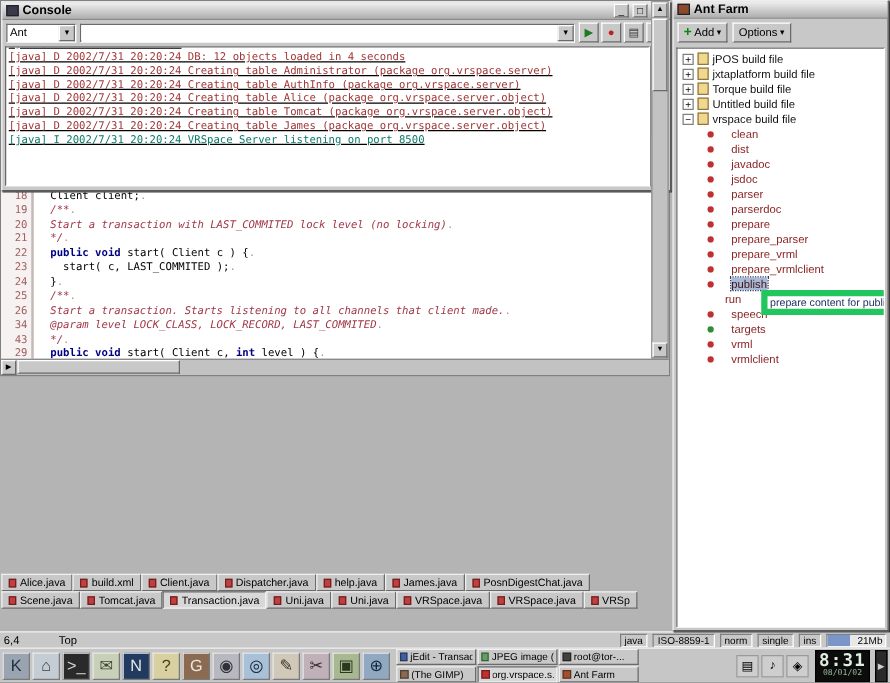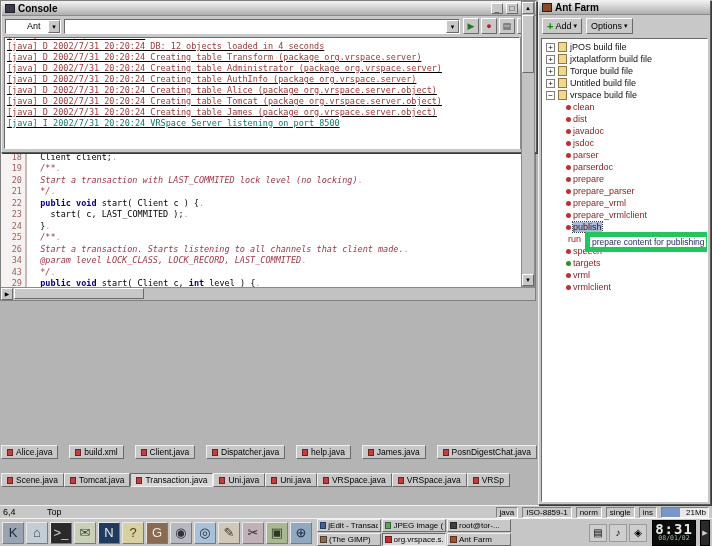--- a/index.html
+++ b/index.html
@@ -17,21 +17,21 @@
   .ttext{ font-size:10px; font-weight:bold; flex:1; white-space:nowrap; overflow:hidden; }
   .ticon{ width:10px; height:9px; background:#3a3a4a; border:1px solid #202028; }
   .ticon.ant{ background:#8a4a2a; }
   .tbtn{ width:12px; height:11px; background:#c8c8c8; font-size:8px; line-height:9px; text-align:center;
     border:1px solid; border-color:#fff #6a6a6a #6a6a6a #fff; }
   
   #console-win{ left:1px; top:1px; width:536px; height:152px; }
   .ctoolbar{ height:20px; display:flex; align-items:center; gap:3px; padding:0 3px; }
   .combo{ height:15px; background:#fff; display:flex; align-items:center;
     border:1px solid; border-color:#6a6a6a #fff #fff #6a6a6a; font-size:9px; }
-  .combo .val{ padding:0 21px; flex:1; white-space:nowrap; overflow:hidden; }
+  .combo .val{ padding:0 2px; flex:1; white-space:nowrap; overflow:hidden; }
   .arrowbox{ width:13px; height:13px; background:#c8c8c8; font-size:7px; line-height:12px; text-align:center;
     border:1px solid; border-color:#fff #6a6a6a #6a6a6a #fff; }
   .cmdinput{ flex:1; border:none; outline:none; height:12px; font-size:9px; font-family:"DejaVu Sans Mono",monospace; }
   .cbtn{ width:16px; height:16px; background:#c8c8c8; text-align:center; font-size:9px; line-height:14px;
     border:1px solid; border-color:#fff #6a6a6a #6a6a6a #fff; }
   .cbody{ display:flex; height:112px; margin:1px 2px;text-decoration:underline; }
   .console-out{ flex:1; background:#fff; overflow:hidden; padding-left:2px;
     border:1px solid; border-color:#6a6a6a #fff #fff #6a6a6a;
     font-family:"DejaVu Sans Mono",monospace; font-size:8.5px; line-height:11px; }
   .cline{ height:11px; white-space:nowrap; }
@@ -59,21 +59,21 @@
   .gln{ height:11.5px; line-height:11.5px; }
   .codearea{ flex:1; overflow:hidden; padding:1px 0 0 3px;
     font-family:"DejaVu Sans Mono",monospace; font-size:8.5px; }
   .eline{ height:11.5px; line-height:11.5px; white-space:pre; }
   .kw{ color:#000080; font-weight:bold; }
   .num{ color:#b00000; }
   .cmt{ color:#a03848; font-style:italic; }
   .eol{ color:#d08888; }
   
   .tabrow{ position:absolute; left:1px; width:536px; height:14px; display:flex; }
-  #tabrow1{ top:445px;justify-content:space-between; } #tabrow2{ top:473px; }
+  #tabrow1{ top:459px; } #tabrow2{ top:473px; }
   .tab{ display:flex; align-items:center; gap:3px; padding:0 5px; font-size:8.5px; white-space:nowrap;
     background:#c8c8c8; border:1px solid; border-color:#efefef #6a6a6a #6a6a6a #efefef; }
   .tab.active{ background:#d8d8d8; border-color:#6a6a6a #efefef #efefef #6a6a6a; }
   .tabdot{ width:6px; height:7px; background:#c04040; border:1px solid #702020; }
   
   #statusbar{ position:absolute; left:0; top:505px; width:712px; height:13px; background:#c8c8c8;
     border-top:1px solid #f0f0f0; display:flex; align-items:center; gap:4px; padding:0 3px; font-size:9px; }
   .caretpos{ width:40px; }
   .scrollpos{ margin-right:auto; }
   .scell{ height:11px; line-height:9px; padding:0 3px; font-size:8px;
@@ -86,21 +86,21 @@
   #ant-win{ left:538px; top:0; width:173px; height:505px; }
   .atoolbar{ height:21px; display:flex; align-items:center; gap:4px; padding:0 3px; }
   .abtn{ height:16px; display:flex; align-items:center; gap:2px; padding:0 4px; font-size:9px;
     background:#c8c8c8; border:1px solid; border-color:#fff #6a6a6a #6a6a6a #fff; }
   .plus{ color:#0a8a0a; font-weight:bold; font-size:11px; line-height:10px; }
   .ddarrow{ font-size:7px; }
   .tree{ background:#fff; margin:2px; height:464px; overflow:hidden; padding:2px 0 0 2px;
     border:1px solid; border-color:#6a6a6a #fff #fff #6a6a6a; }
   .trow{ height:12px; display:flex; align-items:center; font-size:9px; white-space:nowrap; }
   .trow.bf{ padding-left:2px; gap:3px; }
-  .trow.tgt{ padding-left:22px; gap:2px; }
+  .trow.tgt{ padding-left:22px; gap:14px; }
   .expander{ width:9px; height:9px; background:#fff; border:1px solid #808080; font-size:8px;
     line-height:7px; text-align:center; }
   .bficon{ width:9px; height:10px; background:#f0d890; border:1px solid #907840; }
   .bflabel{ color:#101010; }
   .bullet{ width:5px; height:5px; border-radius:50%; }
   .tlabel{ color:#8a2424; }
   .tlabel.sel{ background:#a9b9d9; outline:1px dotted #33415a; color:#401414; }
   .ttip{ border:5px solid #22c55e; background:#fff; color:#203060; font-size:8.5px; padding:0 2px;
     margin-left:2px; position:relative; top:3px; }
   
@@ -151,21 +151,20 @@
           <div class="cbtn" style="color: rgb(31, 122, 31);">▶</div>
           <div class="cbtn" style="color: rgb(192, 32, 32);">●</div>
           <div class="cbtn" style="color: rgb(64, 64, 64);">▤</div>
           <div class="cbtn" style="color: rgb(48, 80, 160);">▣</div>
         </div>
     </div>
     <div class="cbody">
       <div class="console-out">
           <div class="cline debug partial">[java] D 2002/7/31 20:20:24</div>
           <div class="cline debug">[java] D 2002/7/31 20:20:24 DB: 12 objects loaded in 4 seconds</div>
-          <div class="cline debug">[java] D 2002/7/31 20:20:24 Creating table Transform (package org.vrspace.server)</div>
           <div class="cline debug">[java] D 2002/7/31 20:20:24 Creating table Administrator (package org.vrspace.server)</div>
           <div class="cline debug">[java] D 2002/7/31 20:20:24 Creating table AuthInfo (package org.vrspace.server)</div>
           <div class="cline debug">[java] D 2002/7/31 20:20:24 Creating table Alice (package org.vrspace.server.object)</div>
           <div class="cline debug">[java] D 2002/7/31 20:20:24 Creating table Tomcat (package org.vrspace.server.object)</div>
           <div class="cline debug">[java] D 2002/7/31 20:20:24 Creating table James (package org.vrspace.server.object)</div>
           <div class="cline info">[java] I 2002/7/31 20:20:24 VRSpace Server listening on port 8500</div>
         </div>
       <div class="vscroll">
         <span class="sb up">▲</span>
         <span class="vthumb" id="console-vthumb"></span>

